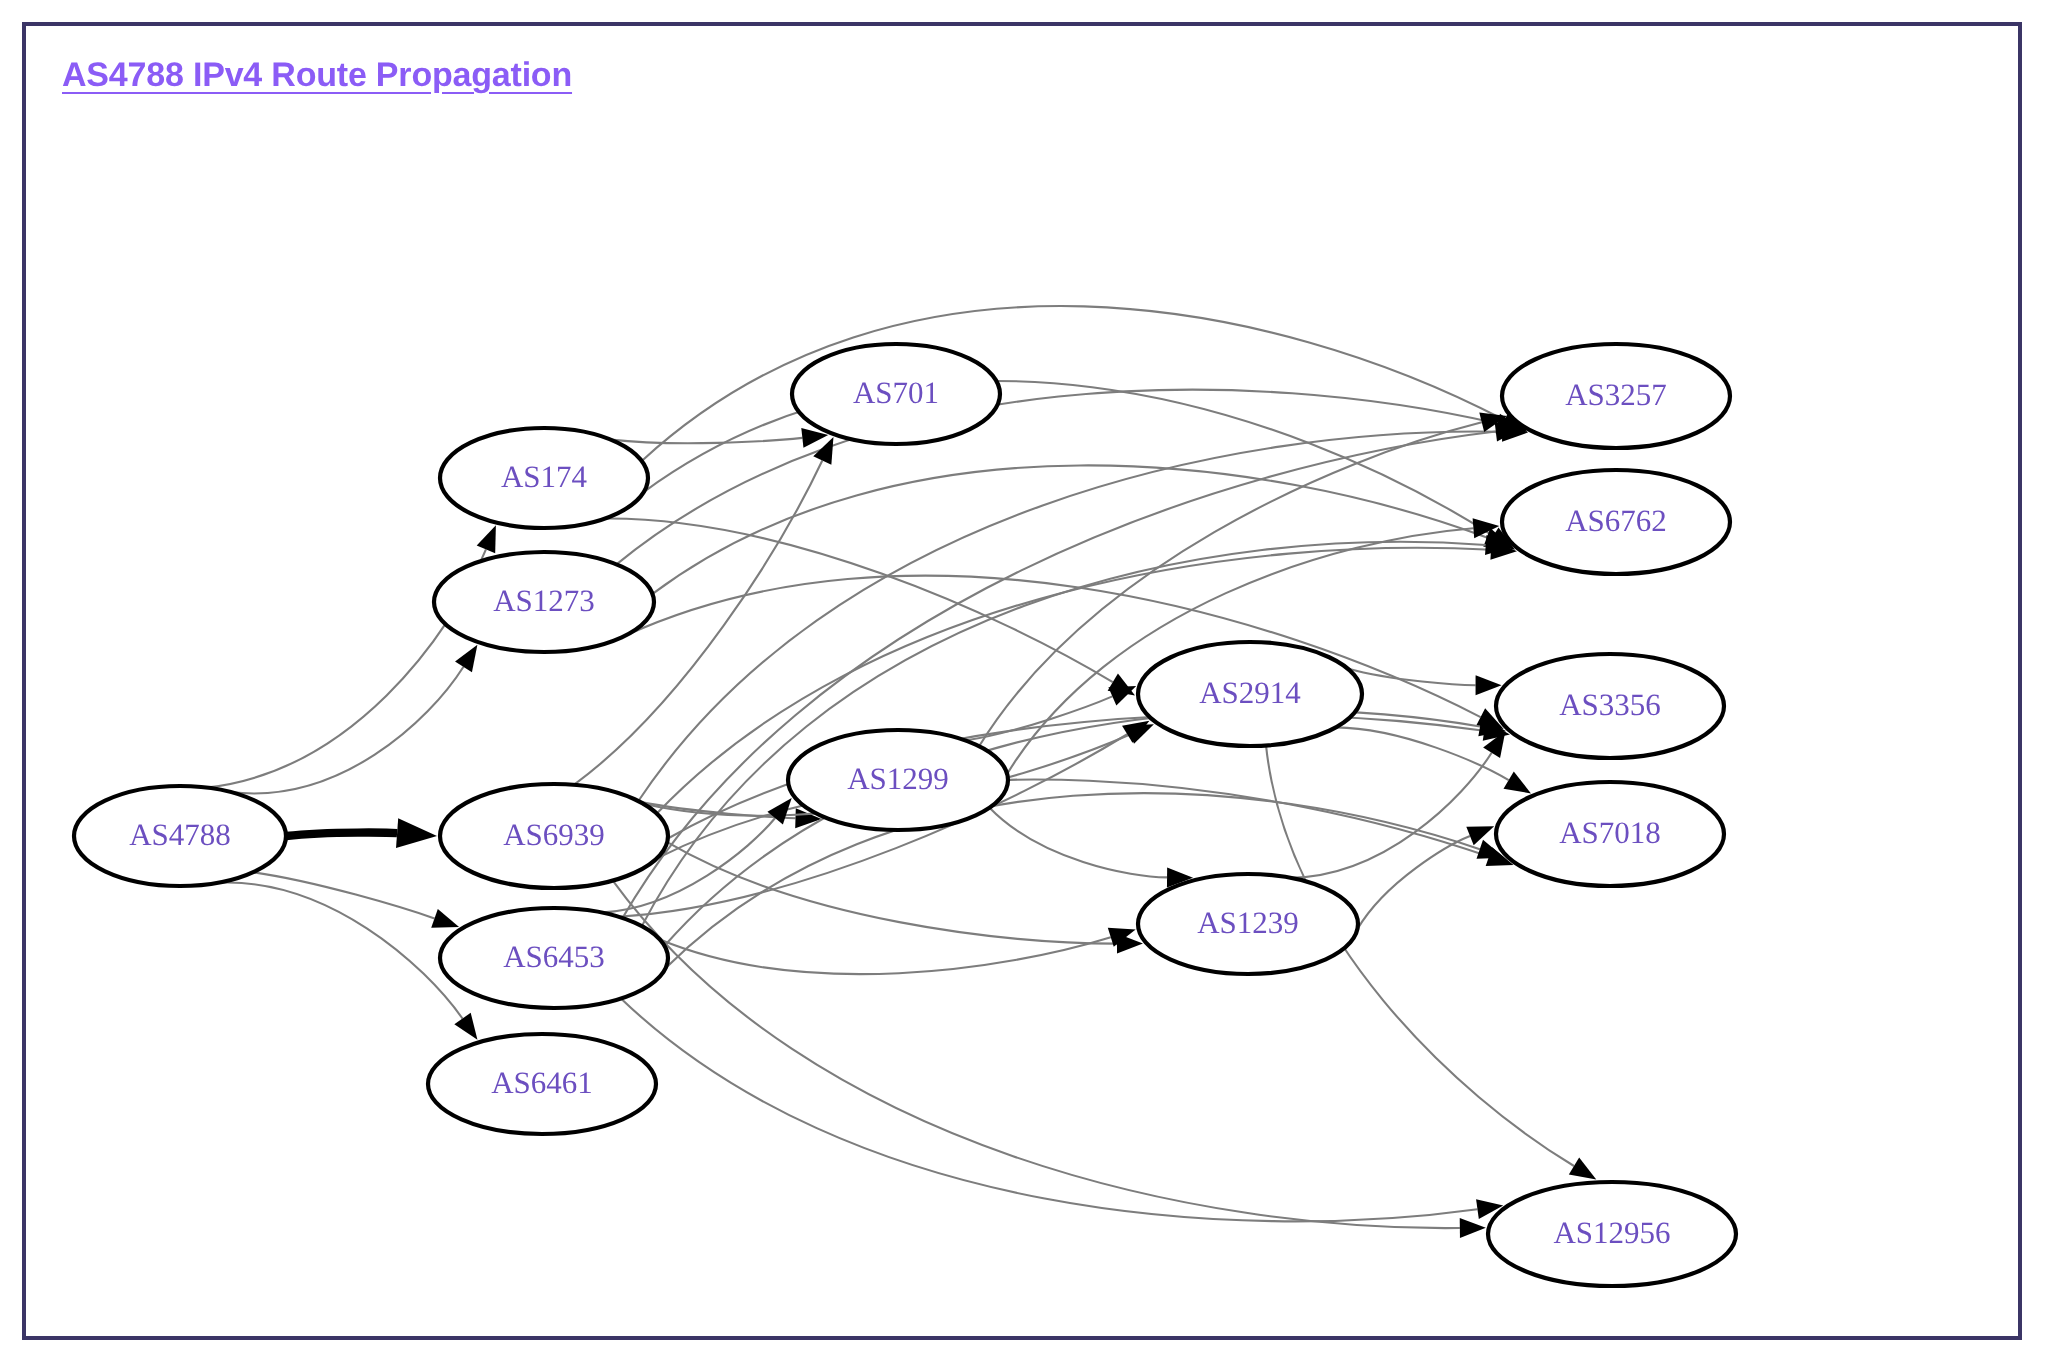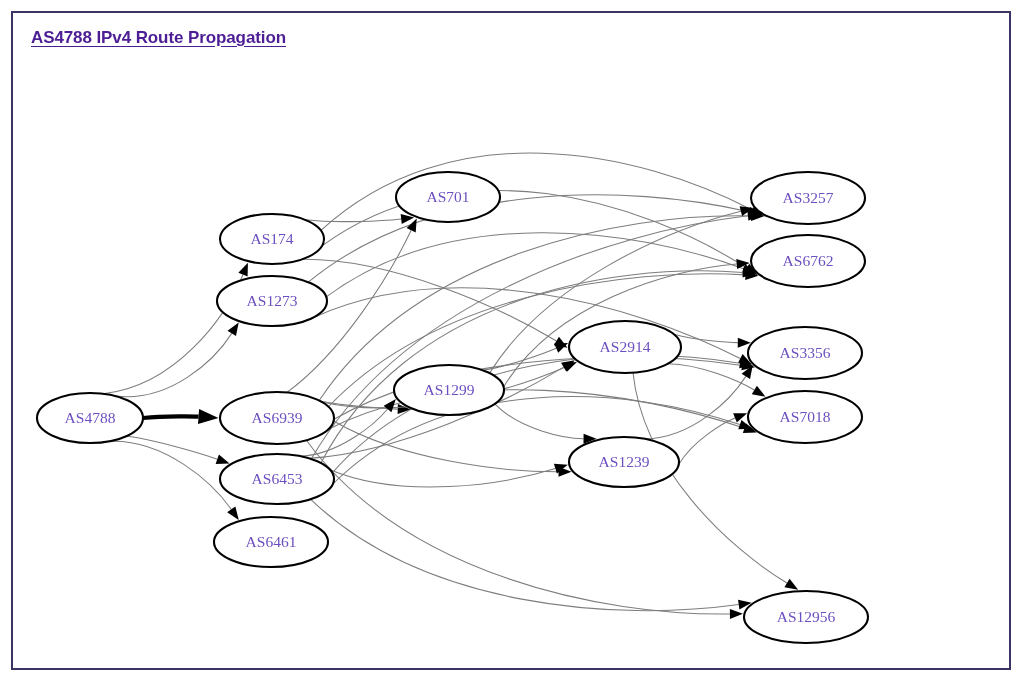--- a/index.html
+++ b/index.html
@@ -17,21 +17,21 @@
     border:2px solid #3b3566;
     background:#ffffff;
     box-sizing:border-box;
   }
   #title{
     position:absolute;
     left:31px;top:28px;
     font-family:"Liberation Sans", sans-serif;
     font-size:17px;
     font-weight:bold;
-    color:#4c1d95;
+    color:#8b5cf6;
     letter-spacing:-0.1px;
     text-decoration:underline;
     text-underline-offset:3px;
     white-space:nowrap;
   }
   #graph{
     position:absolute;
     left:0;top:0;
     width:1024px;height:685px;
   }

